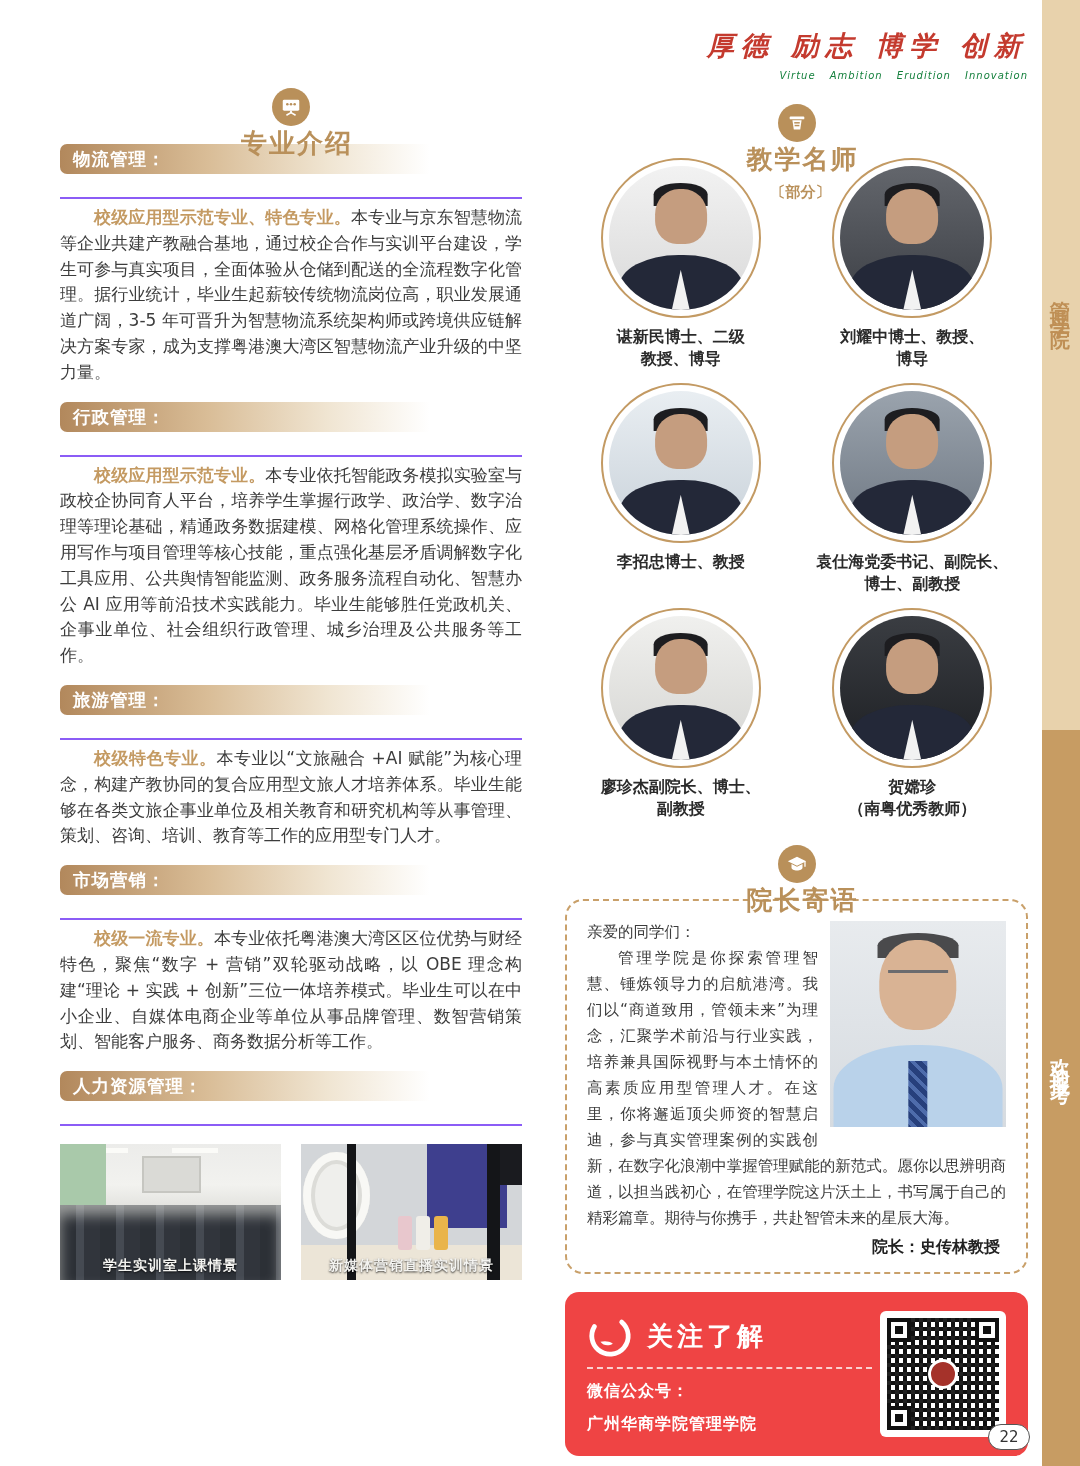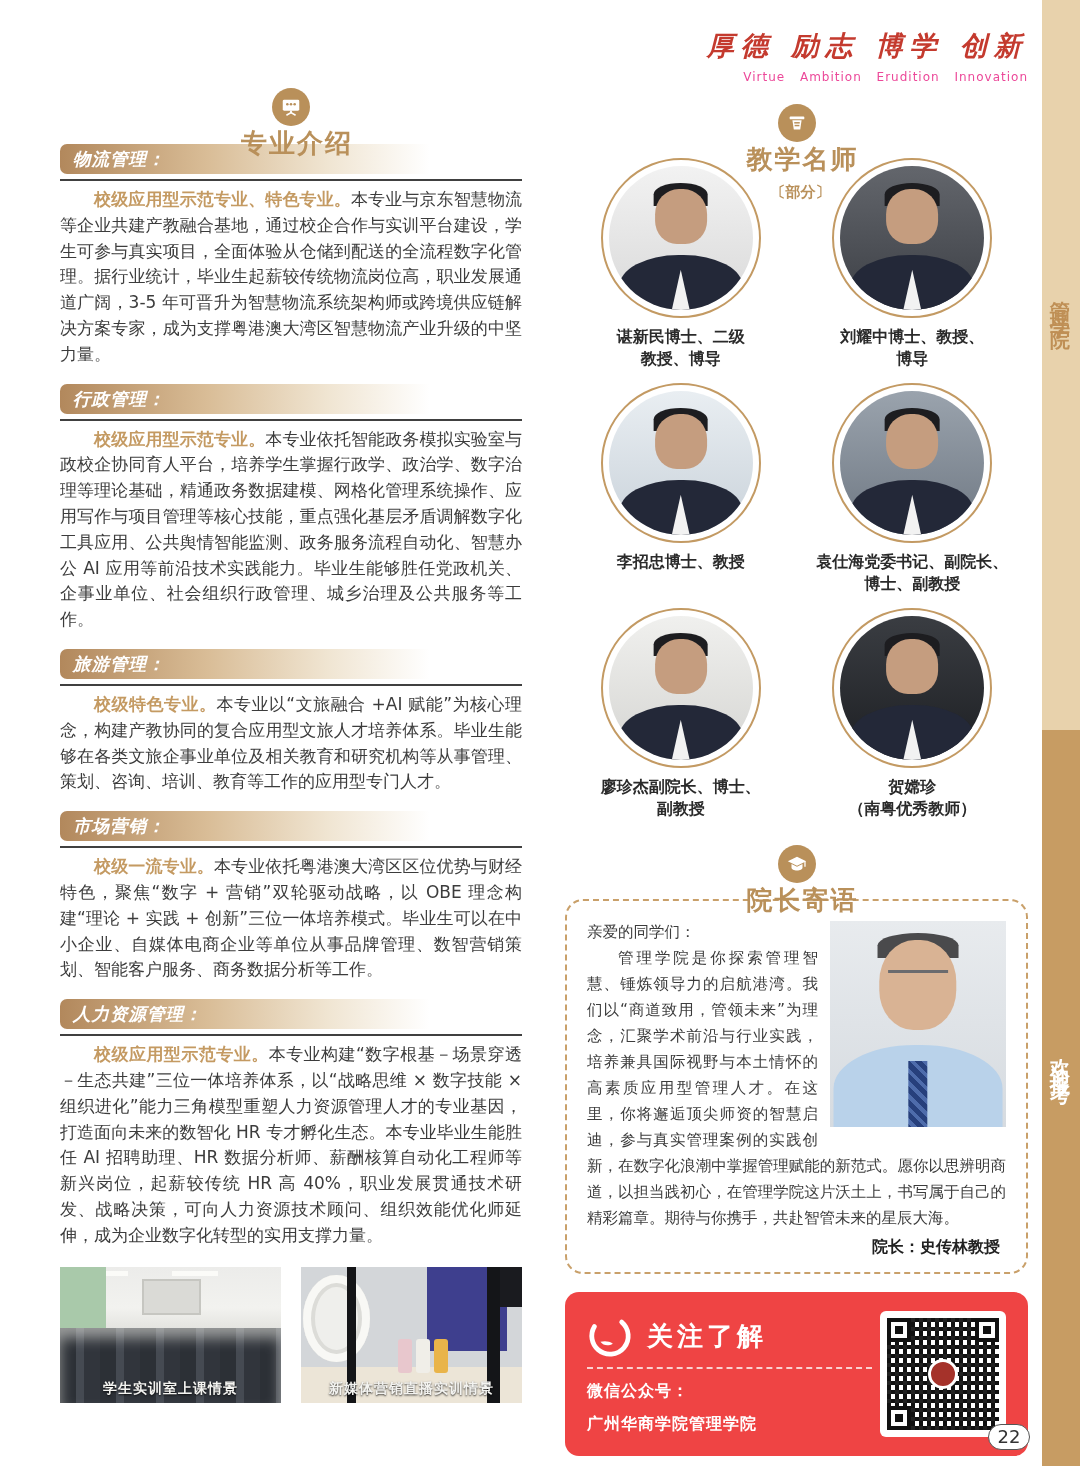--- a/index.html
+++ b/index.html
@@ -4,21 +4,21 @@
 <style>
   * { margin:0; padding:0; box-sizing:border-box; }
   html,body { background:#fff; }
   body { font-family:"DejaVu Sans","Liberation Sans",sans-serif; }
   .page { position:relative; width:1080px; height:1466px; background:#fff; overflow:hidden; }
 
   
   .motto { position:absolute; top:28px; right:52px; text-align:right; }
   .motto-cn { font-family:"DejaVu Serif","Liberation Serif",serif; font-style:italic; font-weight:bold;
               color:#c43a2e; font-size:27px; letter-spacing:7px; }
-  .motto-en { margin-top:6px; color:#ec4899; font-size:12px; letter-spacing:1px; word-spacing:10px; }
+  .motto-en { margin-top:6px; color:#15803d; font-size:10px; letter-spacing:1px; word-spacing:10px;font-style:italic; }
 
   
   .side-strip { position:absolute; right:0; top:0; width:38px; height:1466px; }
   .side-strip .seg-light { position:absolute; top:0; left:0; width:100%; height:730px; background:#e8d2ac; }
   .side-strip .seg-dark  { position:absolute; top:730px; left:0; width:100%; height:736px; background:#c79c63; }
   .vtext { position:absolute; left:50%; transform:translateX(-50%); writing-mode:vertical-rl;
            font-weight:bold; font-size:20px; letter-spacing:9px; }
   .vtext.college { top:285px; color:#bf8f55; }
   .vtext.welcome { top:1042px; color:#ffffff; }
 
@@ -27,21 +27,21 @@
   .sec-icon { width:38px; height:38px; border-radius:50%; background:#b9905a; flex:0 0 38px;
               display:flex; align-items:center; justify-content:center; }
   .sec-icon svg { display:block; }
   .sec-title { margin-left:12px; color:#b9905a; font-size:26px; font-weight:bold; letter-spacing:2px; }
   .sec-suffix { margin-left:8px; color:#b9905a; font-size:15px; font-weight:bold; padding-top:6px; }
   .sec-leader { flex:1; margin-left:14px; border-bottom:2px dotted #cfa96f; height:2px; margin-top:12px; }
 
   
   .col-left { position:absolute; left:60px; top:88px; width:462px; }
   .major { margin-top:16px; }
-  .badge-wrap { border-bottom:2px solid #404040; padding-bottom:5px;font-style:italic; }
+  .badge-wrap { border-bottom:2px solid #8b5cf6; padding-bottom:23px; }
   .badge { height:30px; line-height:30px; border-radius:7px 0 0 7px; padding-left:13px;
            color:#fff; font-weight:bold; font-size:17.5px; letter-spacing:1px;
            background:linear-gradient(90deg,#b2885c 0%,#d9bd97 32%,#f0e5d2 58%,rgba(240,229,210,0) 80%); }
   .major p { margin-top:6px; font-size:17px; line-height:25.8px; color:#3c3c3c;
              text-align:justify; text-indent:2em; }
   .lead { color:#c49a62; font-weight:bold; }
 
   
   .photo-row { display:flex; gap:20px; margin-top:18px; }
   .tphoto { position:relative; width:225px; height:136px; overflow:hidden; background:#d8d8d5; }
@@ -129,21 +129,21 @@
         repeating-linear-gradient(90deg,#111 0 4px,transparent 4px 8px);
       background-blend-mode:screen; }
   .finder { position:absolute; width:24px; height:24px; border:4px solid #111; background:#fff; }
   .finder::after { content:""; position:absolute; left:4px; top:4px; width:8px; height:8px; background:#111; }
   .f-tl { left:0; top:0; } .f-tr { right:0; top:0; } .f-bl { left:0; bottom:0; }
   .qr-center { position:absolute; left:50%; top:50%; transform:translate(-50%,-50%); width:30px; height:30px;
                border-radius:50%; background:#a5322a; border:3px solid #fff; }
 
   
   .page-no { position:absolute; left:988px; top:1424px; width:42px; height:26px; border:1.5px solid #555;
-             border-radius:13px; text-align:center; line-height:24px; font-size:18px; color:#333; background:#fff; }
+             border-radius:13px; text-align:center; line-height:24px; font-size:15px; color:#333; background:#fff; }
 </style>
 </head>
 <body>
 
 <div class="page">
 
   <div class="motto">
     <div class="motto-cn">厚德 励志 博学 创新</div>
     <div class="motto-en">Virtue Ambition Erudition Innovation</div>
   </div>
@@ -197,21 +197,20 @@
       <div class="badge-wrap">
         <div class="badge">市场营销：</div>
       </div>
       <p><span class="lead">校级一流专业。</span><span>本专业依托粤港澳大湾区区位优势与财经特色，聚焦“数字 + 营销”双轮驱动战略，以 OBE 理念构建“理论 + 实践 + 创新”三位一体培养模式。毕业生可以在中小企业、自媒体电商企业等单位从事品牌管理、数智营销策划、智能客户服务、商务数据分析等工作。</span></p>
     </div>
 
     <div class="major">
       <div class="badge-wrap">
         <div class="badge">人力资源管理：</div>
       </div>
-      <p><span class="lead">校级应用型示范专业。</span><span>本专业构建“数字根基－场景穿透－生态共建”三位一体培养体系，以“战略思维 × 数字技能 × 组织进化”能力三角模型重塑人力资源管理人才的专业基因，打造面向未来的数智化 HR 专才孵化生态。本专业毕业生能胜任 AI 招聘助理、HR 数据分析师、薪酬核算自动化工程师等新兴岗位，起薪较传统 HR 高 40%，职业发展贯通技术研发、战略决策，可向人力资源技术顾问、组织效能优化师延伸，成为企业数字化转型的实用支撑力量。</span></p>
     </div>
 
     <div class="photo-row">
       <div class="tphoto scene-a">
         <div class="ceiling-light"></div>
         <div class="wall-green"></div>
         <div class="screen"></div>
         <div class="crowd"></div>
         <div class="cap">学生实训室上课情景</div>
       </div>

